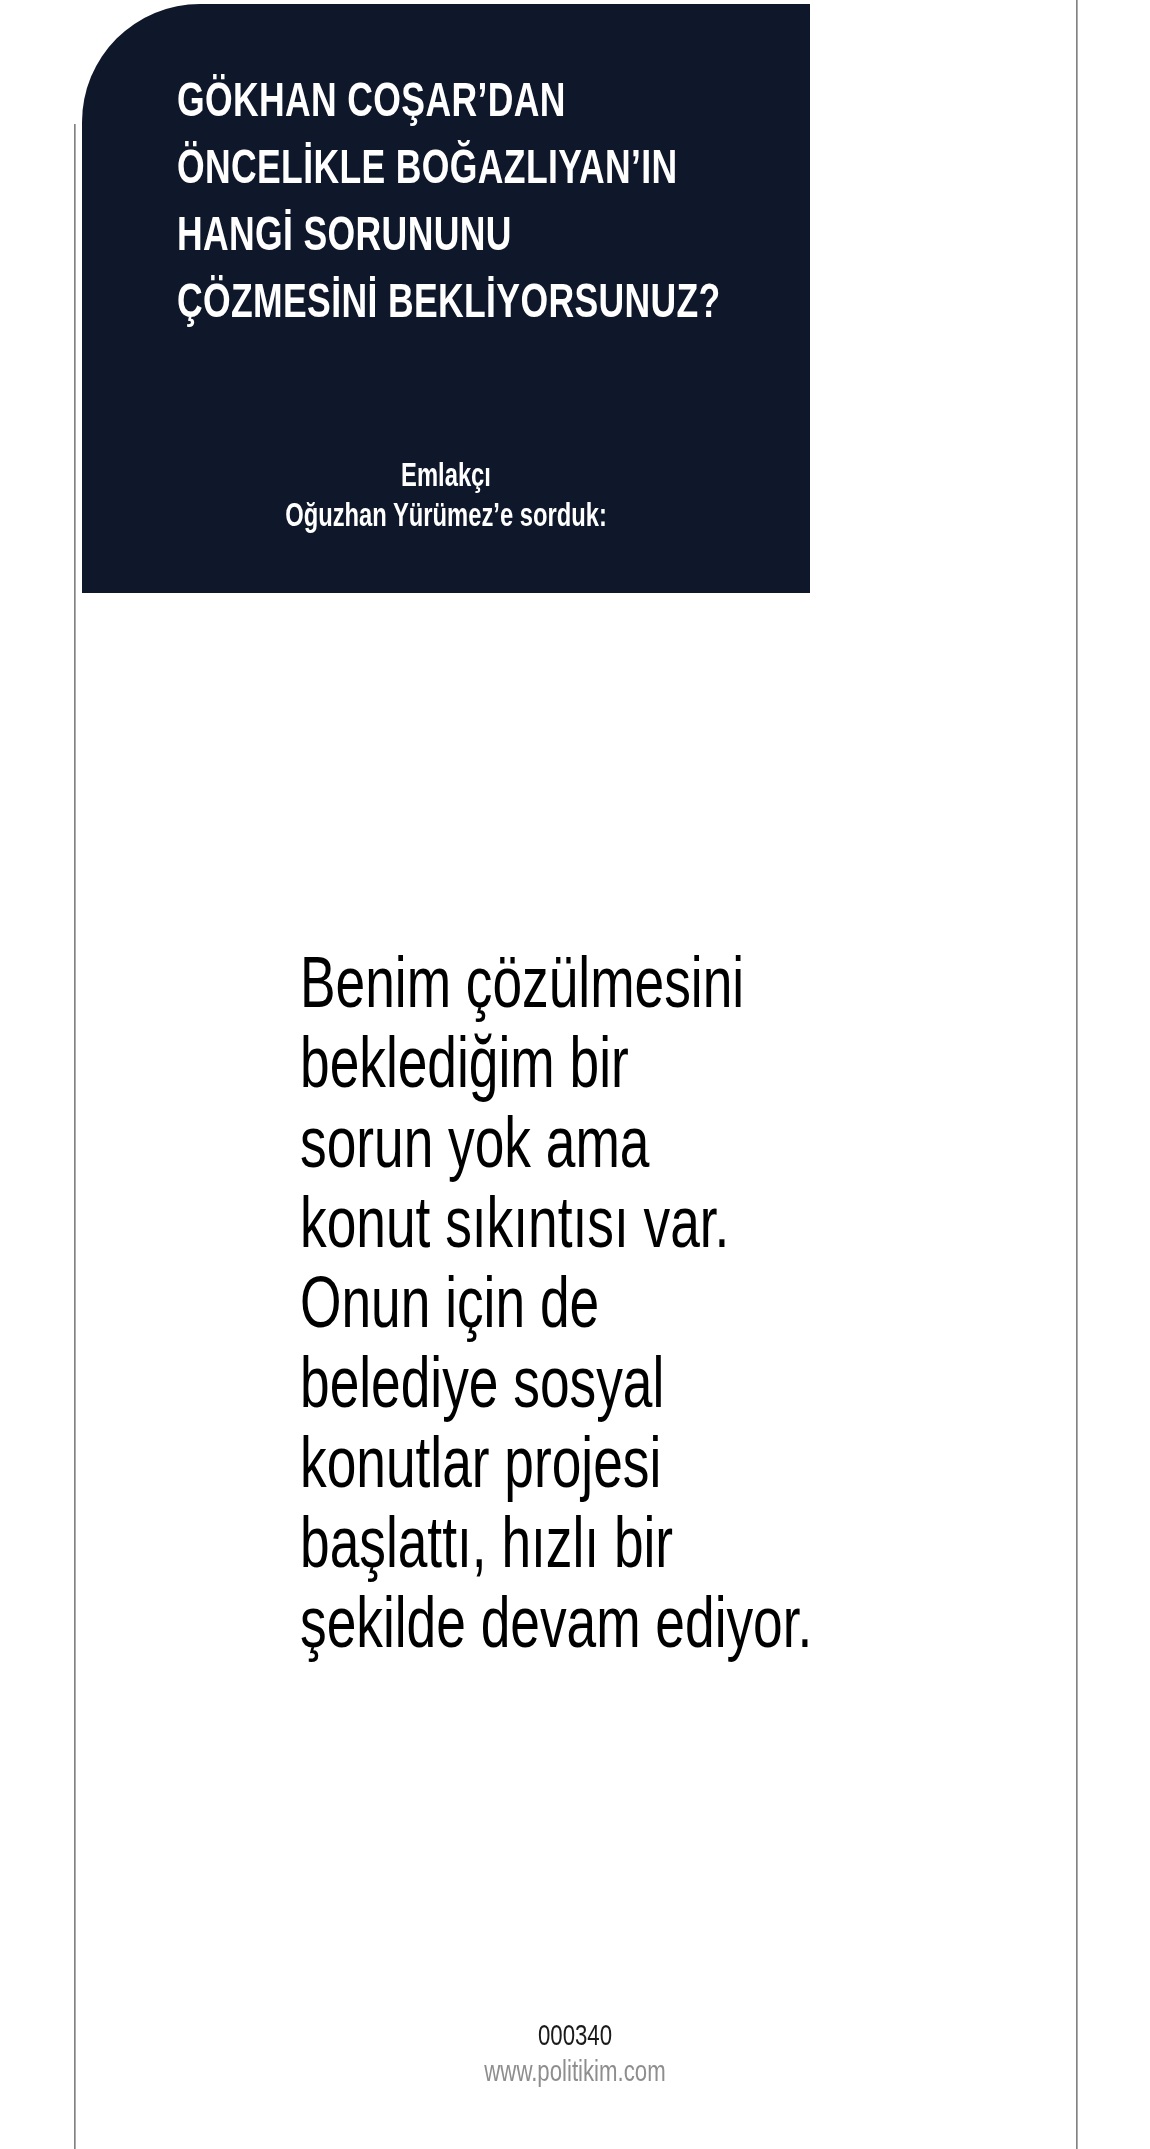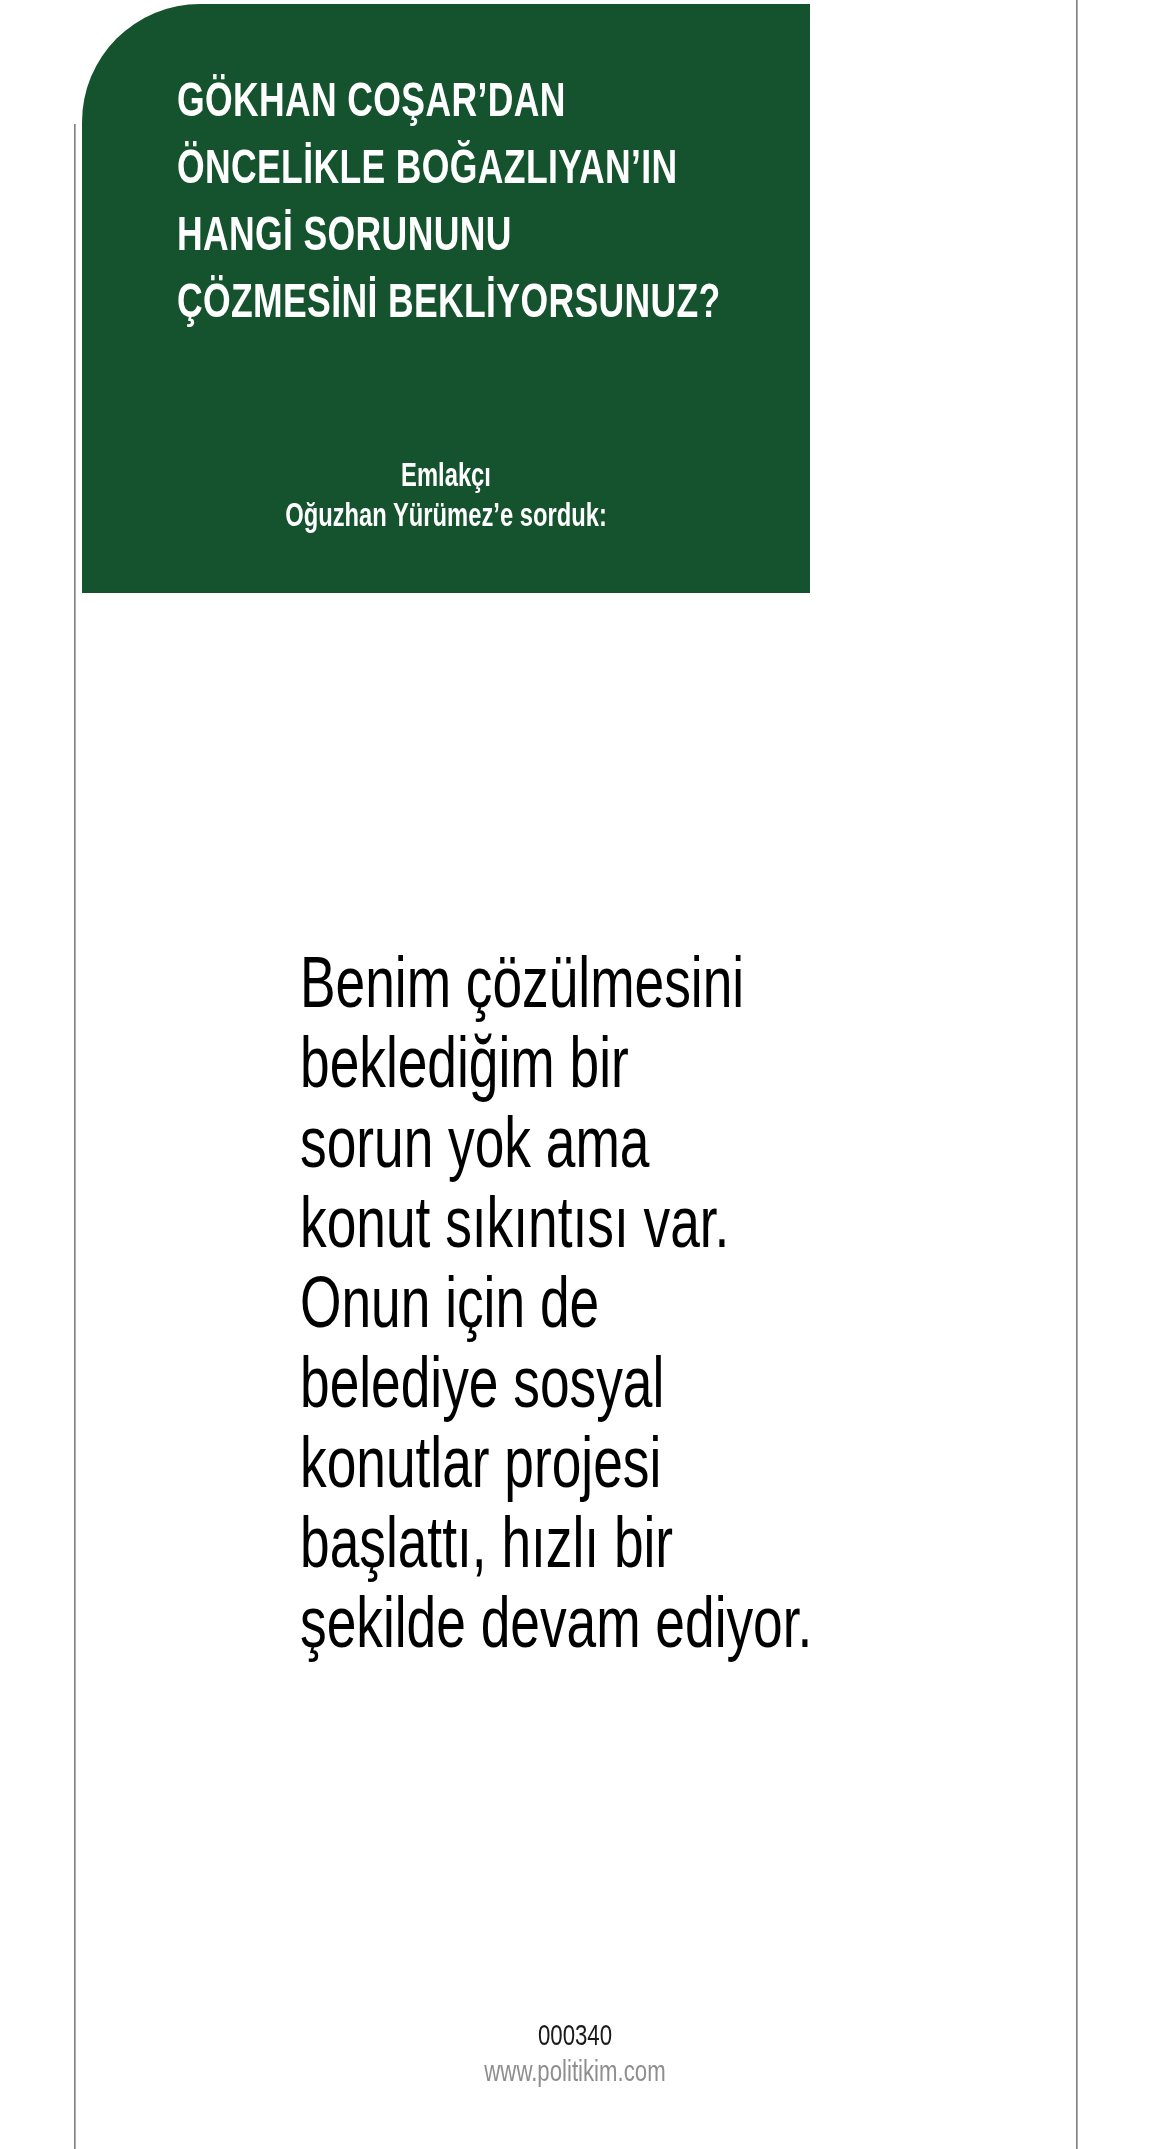--- a/index.html
+++ b/index.html
@@ -19,21 +19,21 @@
   }
   .rule-left  { left: 74px;  top: 124px; bottom: 0; }
   .rule-right { left: 1076px; top: 0;    bottom: 0; }
 
   .card {
     position: absolute;
     left: 82px;
     top: 4px;
     width: 728px;
     height: 589px;
-    background: #14532d;
+    background: #0f172a;
     border-top-left-radius: 118px;
   }
 
   .card-title {
     position: absolute;
     left: 95px;
     top: 62px;
     color: #ffffff;
     font-weight: bold;
     font-size: 48px;

